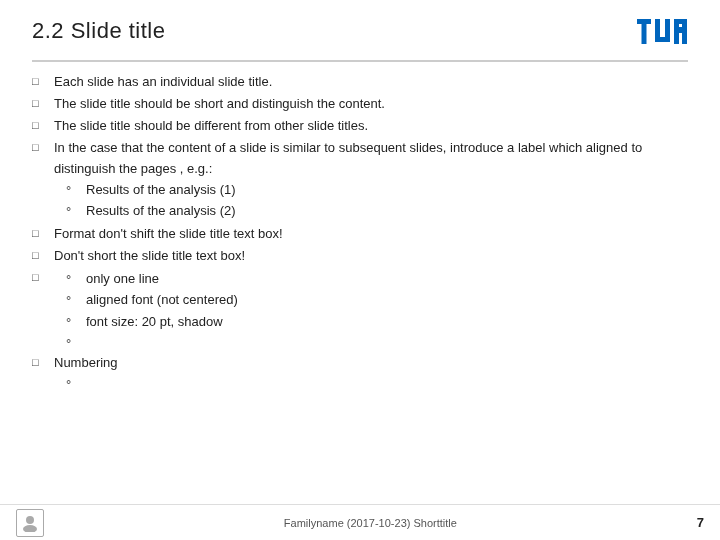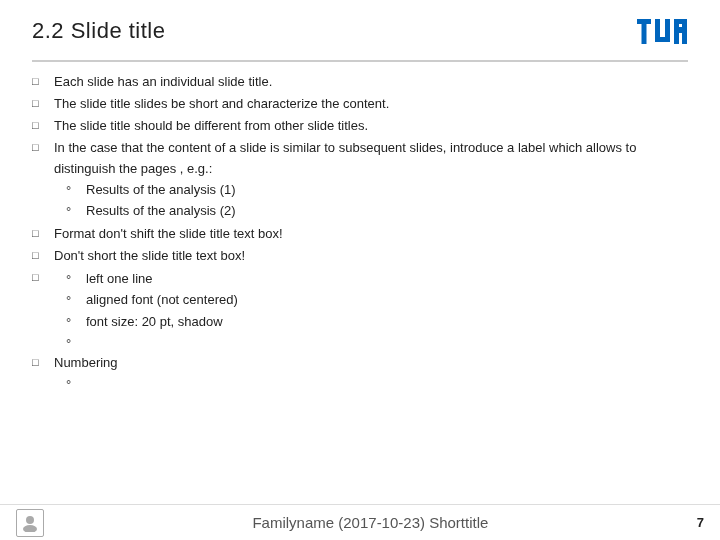--- a/index.html
+++ b/index.html
@@ -115,21 +115,21 @@
       border: 1px solid #aaa;
       border-radius: 2px;
       display: flex;
       align-items: center;
       justify-content: center;
       color: #888;
       font-size: 16px;
     }
 
     .footer-text {
-      font-size: 15px;
+      font-size: 11px;
       color: #555;
       text-align: center;
     }
 
     .footer-page {
       font-size: 13px;
       color: #222;
       font-weight: bold;
     }
   </style>
@@ -162,32 +162,32 @@
   <div class="content">
     <ul class="bullet-list">
 
       <li>
         <span class="bullet-icon">□</span>
         <span class="bullet-text">Each slide has an individual slide title.</span>
       </li>
 
       <li>
         <span class="bullet-icon">□</span>
-        <span class="bullet-text">The slide title slides be short and characterize the content.</span>
+        <span class="bullet-text">The slide title should be short and distinguish the content.</span>
       </li>
 
       <li>
         <span class="bullet-icon">□</span>
         <span class="bullet-text">The slide title should be different from other slide titles.</span>
       </li>
 
       <li>
         <span class="bullet-icon">□</span>
         <span class="bullet-text">
-          <span>In the case that the content of a slide is similar to subsequent slides, introduce a label which allows to distinguish the pages , e.g.:</span>
+          <span>In the case that the content of a slide is similar to subsequent slides, introduce a label which aligned to distinguish the pages , e.g.:</span>
           <ul class="sub-list">
             <li>
               <span class="sub-bullet">⚬</span>
               <span>Results of the analysis (1)</span>
             </li>
             <li>
               <span class="sub-bullet">⚬</span>
               <span>Results of the analysis (2)</span>
             </li>
           </ul>
@@ -203,21 +203,21 @@
         <span class="bullet-icon">□</span>
         <span class="bullet-text">Don't short the slide title text box!</span>
       </li>
 
       <li>
         <span class="bullet-icon">□</span>
         <span class="bullet-text">
           <ul class="sub-list">
             <li>
               <span class="sub-bullet">⚬</span>
-              <span>left one line</span>
+              <span>only one line</span>
             </li>
             <li>
               <span class="sub-bullet">⚬</span>
               <span>aligned font (not centered)</span>
             </li>
             <li>
               <span class="sub-bullet">⚬</span>
               <span>font size: 20 pt, shadow</span>
             </li>
             <li>

